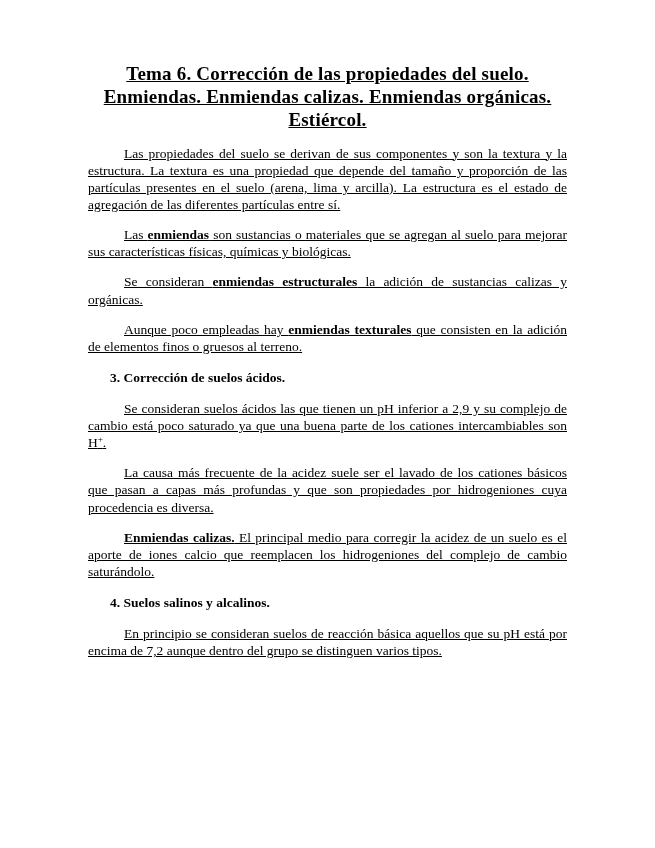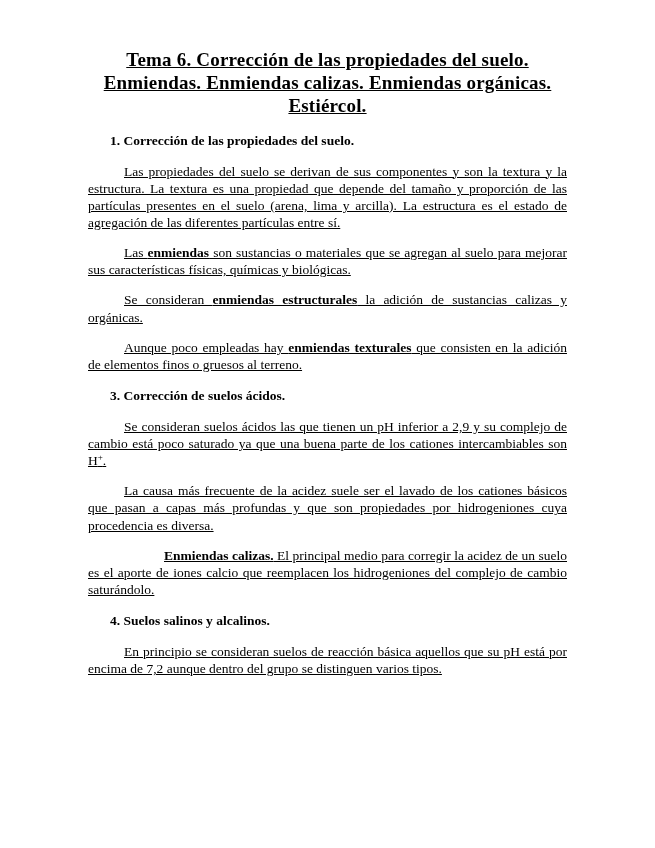--- a/index.html
+++ b/index.html
@@ -6,21 +6,21 @@
     margin: 0;
     padding: 0;
     background: #ffffff;
   }
   .page {
     position: relative;
     width: 655px;
     height: 848px;
     background: #ffffff;
     box-sizing: border-box;
-    padding: 48px 88px 40px 88px;
+    padding: 62px 88px 40px 88px;
     overflow: hidden;
     font-family: "Liberation Serif", serif;
     color: #000000;
   }
   .doc-title {
     font-size: 19px;
     font-weight: bold;
     text-align: center;
     text-decoration: underline;
     line-height: 1.22;
@@ -48,25 +48,24 @@
     font-size: 9px;
     line-height: 0;
   }
 </style>
 </head>
 <body>
 
 <div class="page">
   <h1 class="doc-title">Tema 6. Corrección de las propiedades del suelo. Enmiendas. Enmiendas calizas. Enmiendas orgánicas. Estiércol.</h1>
   <div class="doc-blocks">
-      <div class="heading">1. Corrección de las propiedades del suelo.</div>
       <p class="para"><span>Las propiedades del suelo se derivan de sus componentes y son la textura y la estructura. La textura es una propiedad que depende del tamaño y proporción de las partículas presentes en el suelo (arena, lima y arcilla). La estructura es el estado de agregación de las diferentes partículas entre sí.</span></p>
       <p class="para"><span>Las </span><span style="font-weight: bold;">enmiendas</span><span> son sustancias o materiales que se agregan al suelo para mejorar sus características físicas, químicas y biológicas.</span></p>
       <p class="para"><span>Se consideran </span><span style="font-weight: bold;">enmiendas estructurales</span><span> la adición de sustancias calizas y orgánicas.</span></p>
       <p class="para"><span>Aunque poco empleadas hay </span><span style="font-weight: bold;">enmiendas texturales</span><span> que consisten en la adición de elementos finos o gruesos al terreno.</span></p>
       <div class="heading">3. Corrección de suelos ácidos.</div>
       <p class="para"><span>Se consideran suelos ácidos las que tienen un pH inferior a 2,9 y su complejo de cambio está poco saturado ya que una buena parte de los cationes intercambiables son H</span><sup>+</sup><span>.</span></p>
       <p class="para"><span>La causa más frecuente de la acidez suele ser el lavado de los cationes básicos que pasan a capas más profundas y que son propiedades por hidrogeniones cuya procedencia es diversa.</span></p>
-      <p class="para"><span style="font-weight: bold; margin-left: 40px;">Enmiendas calizas.</span><span> El principal medio para corregir la acidez de un suelo es el aporte de iones calcio que reemplacen los hidrogeniones del complejo de cambio saturándolo.</span></p>
+      <p class="para"><span style="font-weight: bold;">Enmiendas calizas.</span><span> El principal medio para corregir la acidez de un suelo es el aporte de iones calcio que reemplacen los hidrogeniones del complejo de cambio saturándolo.</span></p>
       <div class="heading">4. Suelos salinos y alcalinos.</div>
       <p class="para"><span>En principio se consideran suelos de reacción básica aquellos que su pH está por encima de 7,2 aunque dentro del grupo se distinguen varios tipos.</span></p>
     </div>
 </div>
 
 </body></html>

